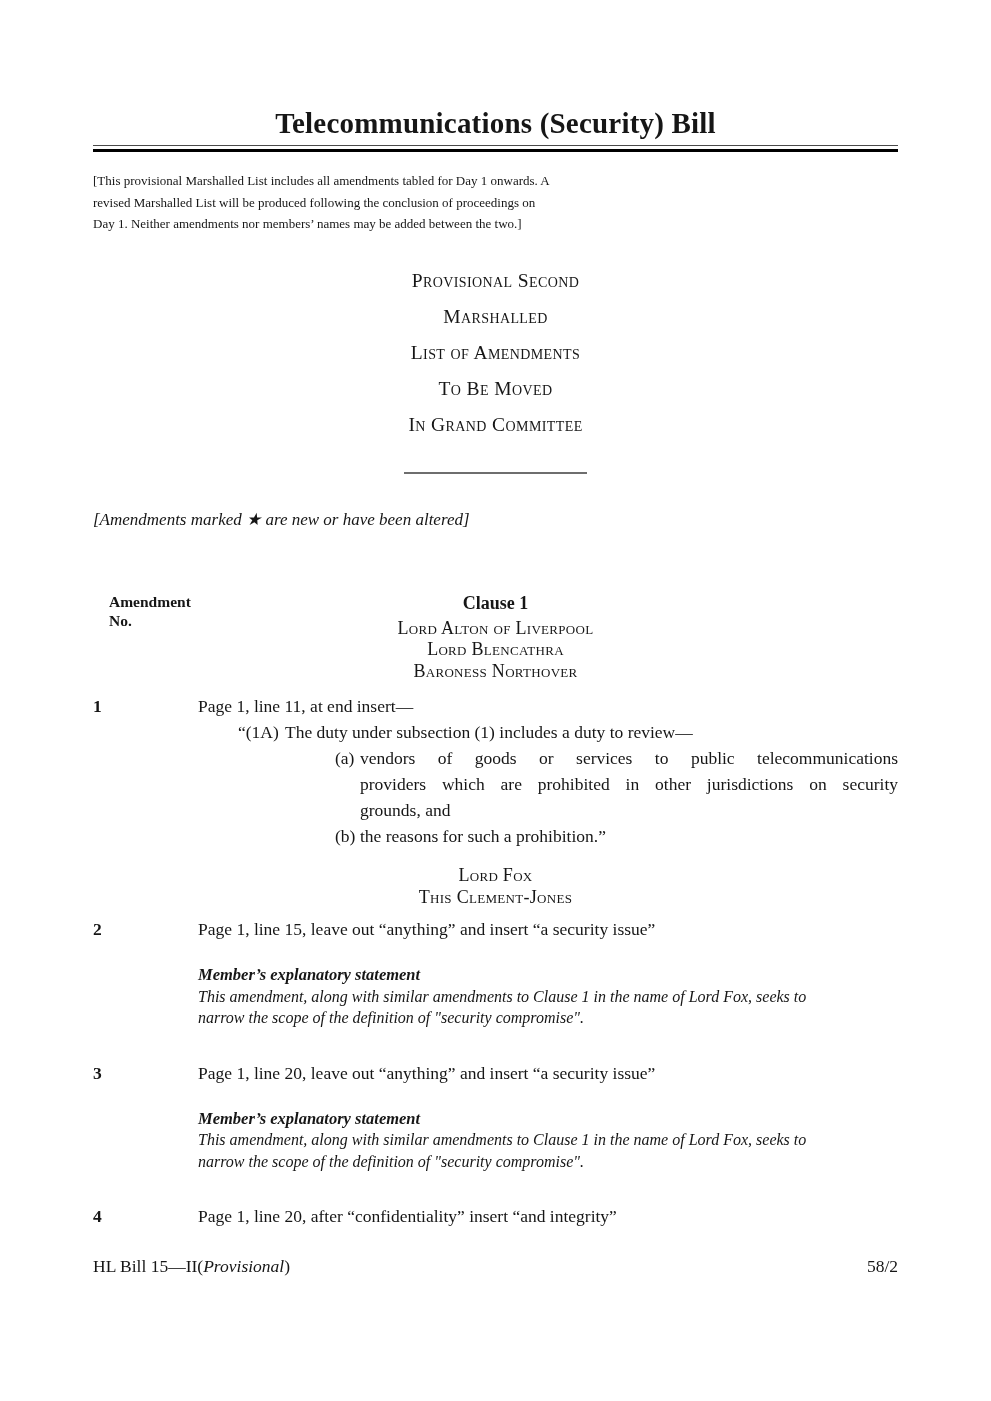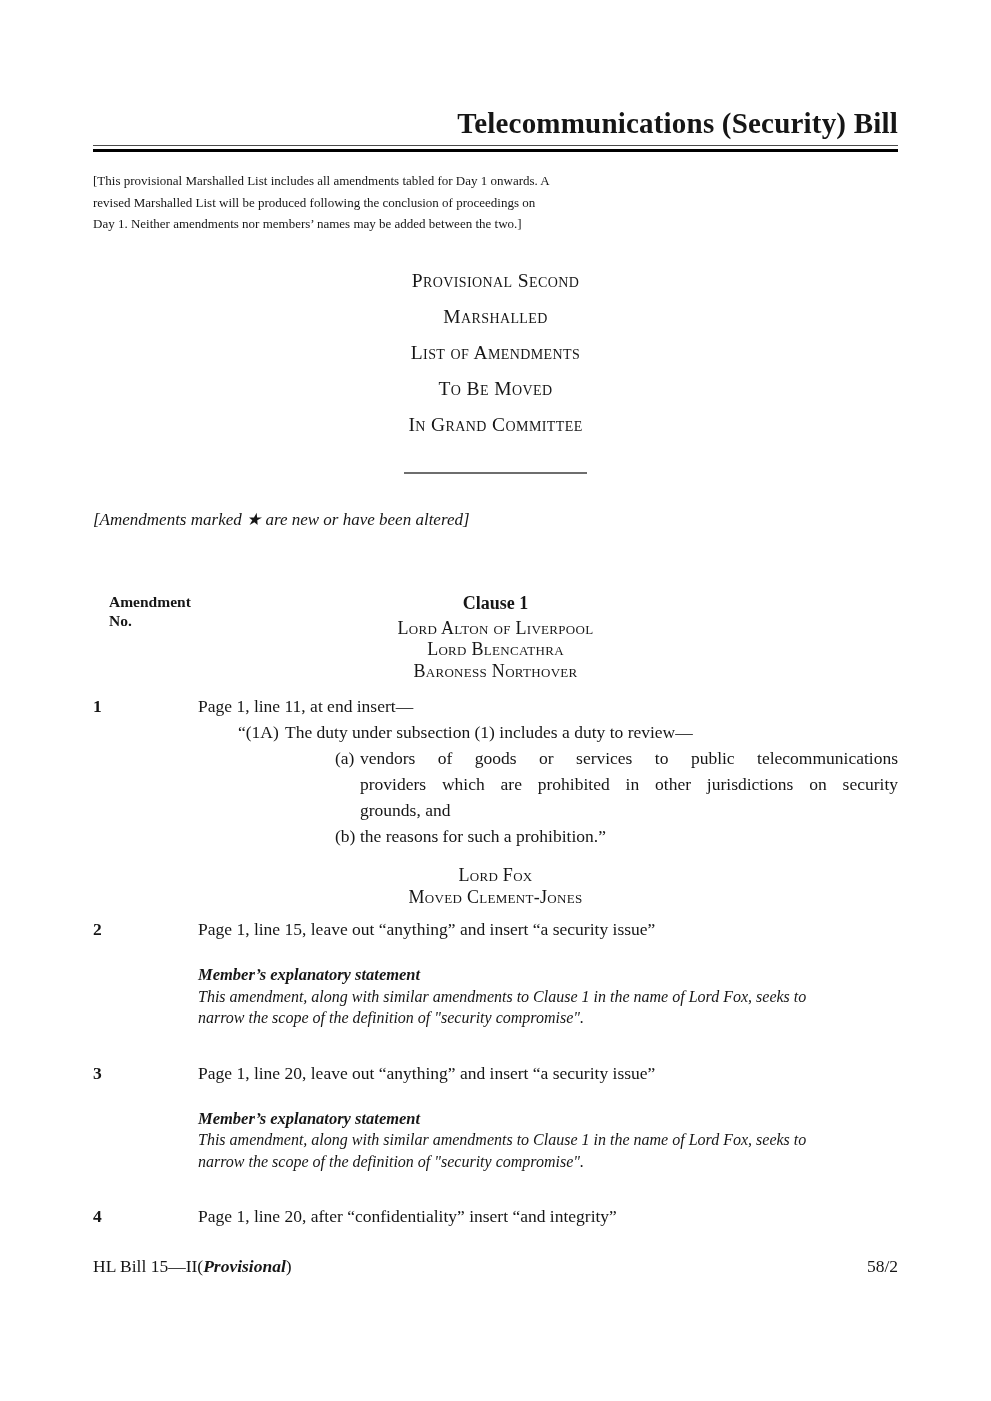--- a/index.html
+++ b/index.html
@@ -9,21 +9,21 @@
     background: #ffffff;
     color: #161616;
     font-family: "Liberation Serif", "DejaVu Serif", serif;
     position: relative;
     overflow: hidden;
   }
   .content { padding: 0 93px; }
 
   .title {
     margin-top: 106px;
-    text-align: right;
+    text-align: center;
     font-size: 29px;
     font-weight: bold;
     letter-spacing: 0.2px;
     line-height: 34px;
   }
   .title-rule {
     margin-top: 5px;
     border-top: 1.4px solid #4a4a4a;
     height: 3px;
     border-bottom: 3.2px solid #000;
@@ -115,21 +115,21 @@
   .amendment.gap-lg { margin-top: 31px; }
 
   .footer {
     position: absolute;
     left: 93px; right: 93px;
     top: 1256px;
     display: flex;
     justify-content: space-between;
     font-size: 17.5px;
   }
-  .italic { font-style: italic; font-weight: bold; }
+  .italic { font-style: italic; }
 </style>
 </head>
 <body>
 
 <div class="content">
 
   <div class="title">Telecommunications (Security) Bill</div>
   <div class="title-rule"></div>
 
   <div class="intro">
@@ -186,21 +186,21 @@
             <span class="item-marker">(b)</span>
             <span class="item-text">the reasons for such a prohibition.”</span>
           </div>
         </div>
       </div>
     </div>
   </div>
 
   <div class="sponsors" style="margin-top:16px;">
     <div class="sponsor">Lord Fox</div>
-    <div class="sponsor">Moved Clement-Jones</div>
+    <div class="sponsor">This Clement-Jones</div>
   </div>
 
   <div class="amendment" style="margin-top:8px;">
     <span class="amd-num">2</span>
     <div class="amd-body">
       <div>Page 1, line 15, leave out “anything” and insert “a security issue”</div>
       <div class="explanatory">
         <div class="explanatory-heading">Member’s explanatory statement</div>
         <div class="explanatory-line">This amendment, along with similar amendments to Clause 1 in the name of Lord Fox, seeks to</div>
         <div class="explanatory-line">narrow the scope of the definition of "security compromise".</div>

